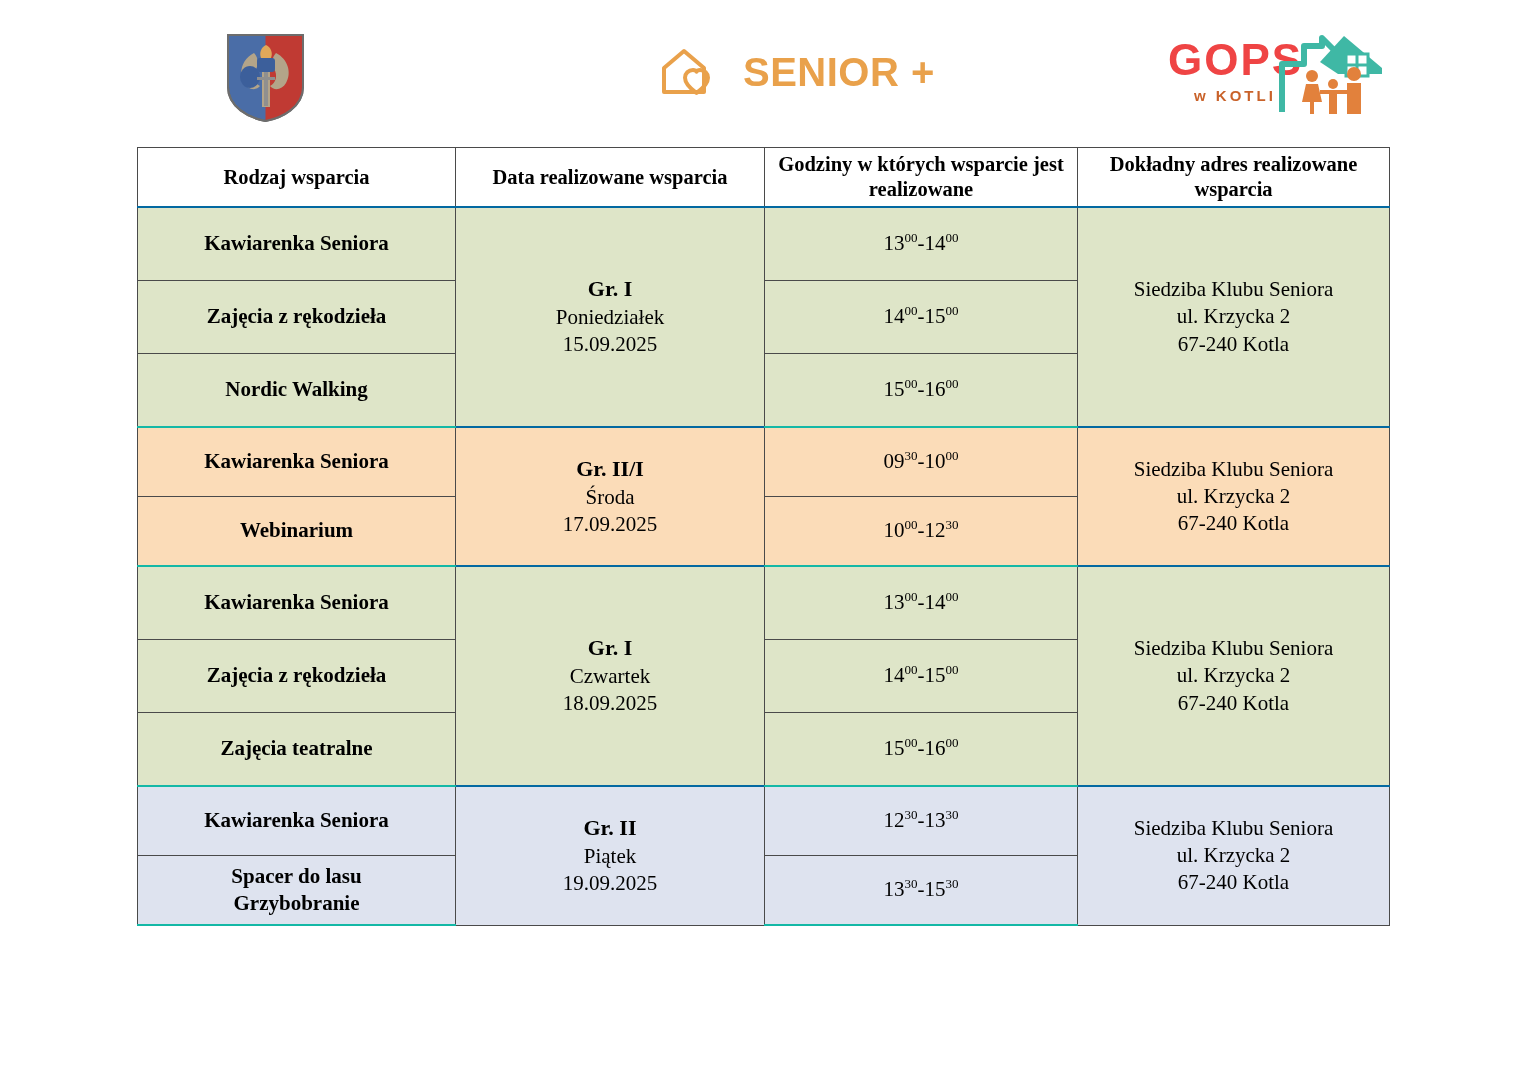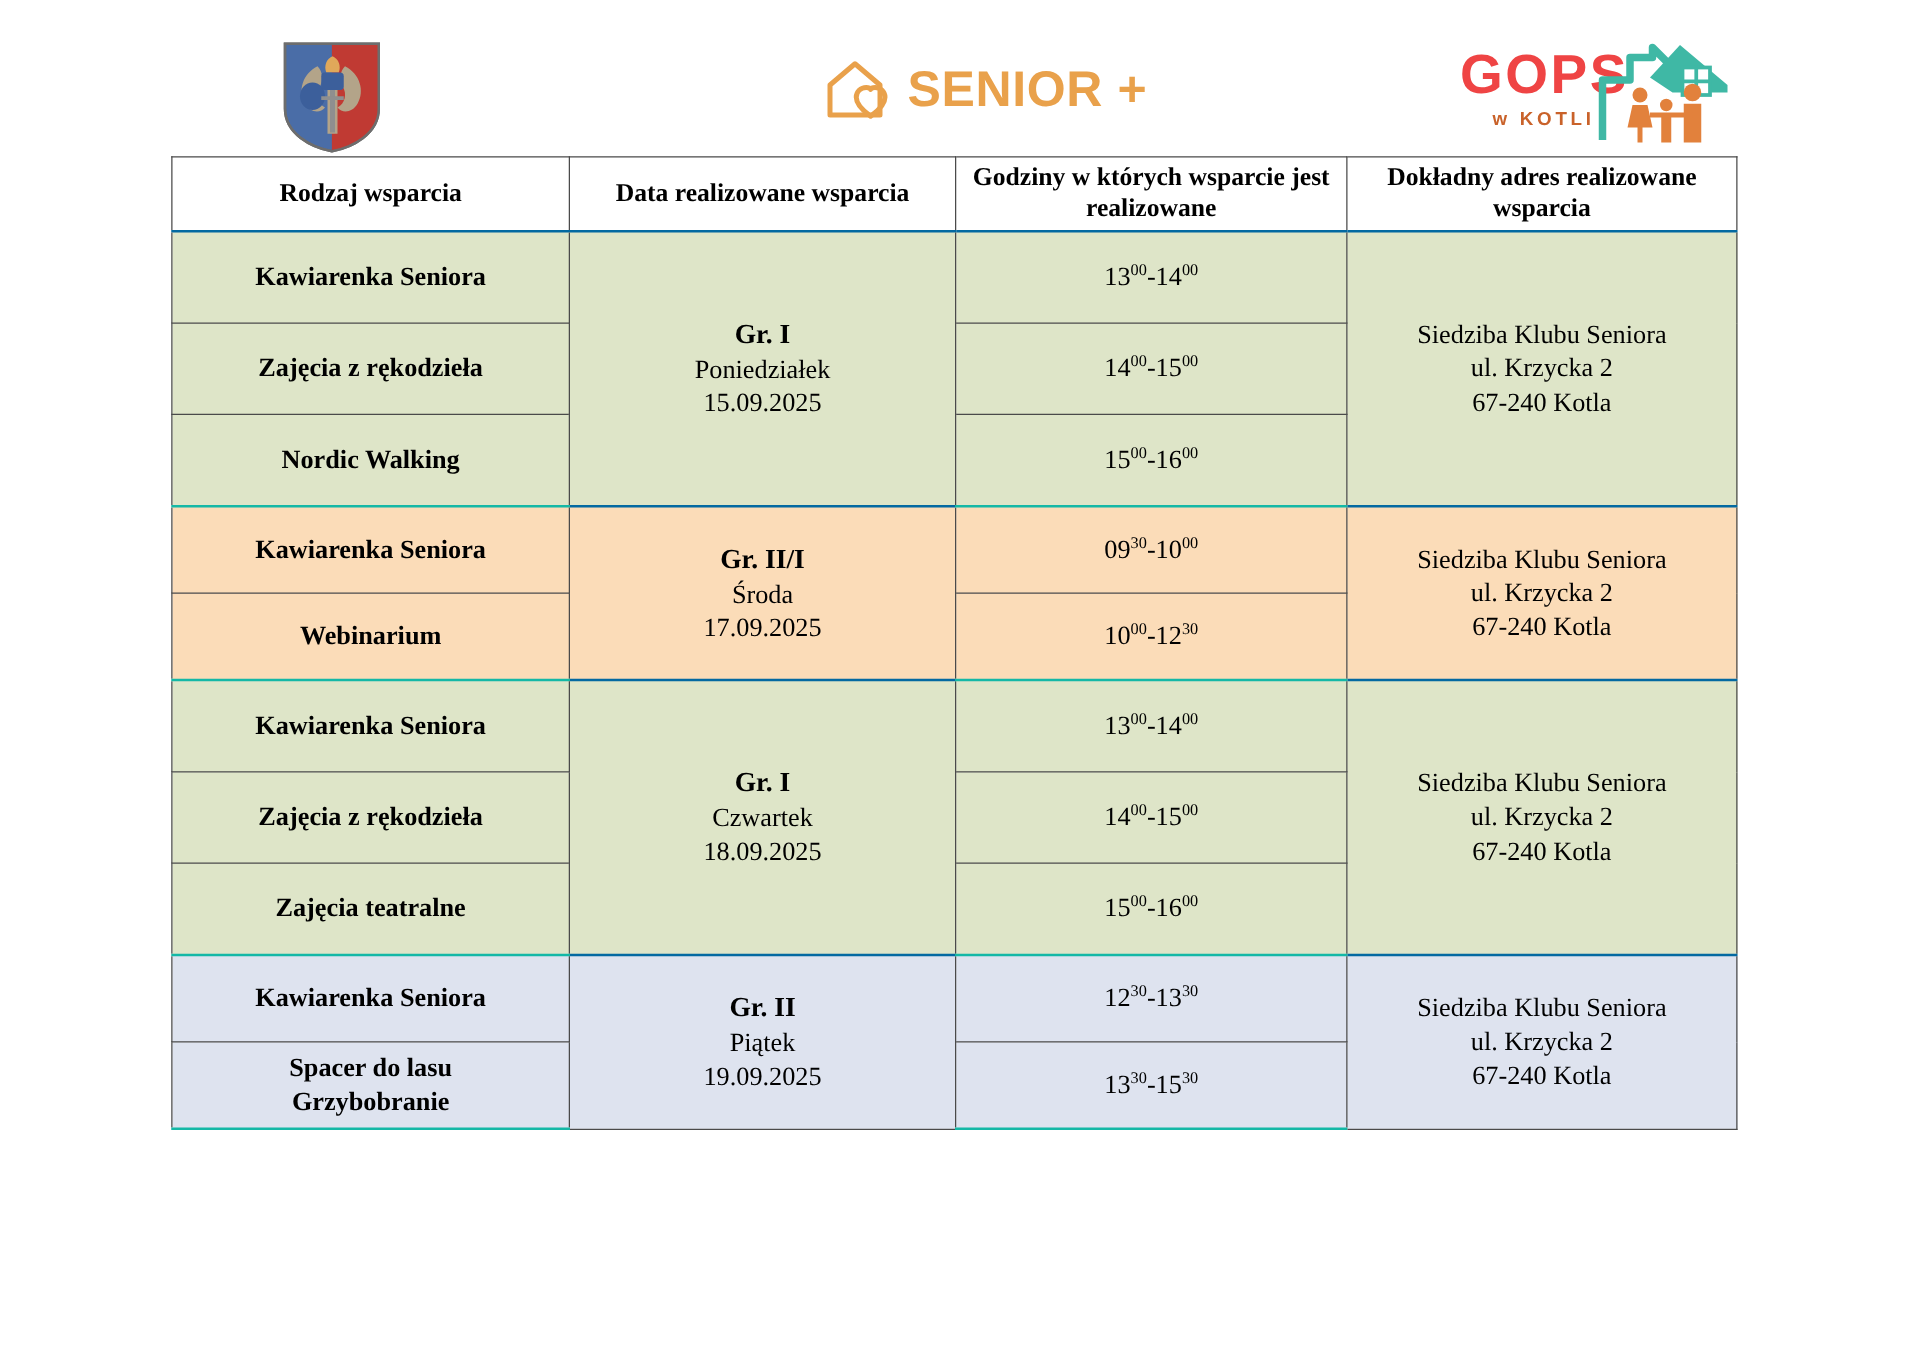--- a/index.html
+++ b/index.html
@@ -36,21 +36,21 @@
   }
 
   
   .senior-logo {
     position: absolute;
     left: 660px;
     top: 44px;
     height: 56px;
     display: flex;
     align-items: center;
-    gap: 10px;
+    gap: 27px;
   }
   .senior-mark { width: 56px; height: 52px; display:block; }
   .senior-text {
     font-family: "Liberation Sans", "DejaVu Sans", sans-serif;
     font-size: 40px;
     font-weight: bold;
     color: #E9A14B;
     letter-spacing: 0.5px;
     line-height: 1;
     white-space: nowrap;
@@ -91,21 +91,21 @@
     left: 108px;
     top: 0;
     width: 110px;
     height: 92px;
   }
 
   
   .schedule {
     position: absolute;
     left: 137px;
-    top: 125px;
+    top: 147px;
     width: 1252px;
     border-collapse: collapse;
     table-layout: fixed;
   }
   .schedule col.c1 { width: 318px; }
   .schedule col.c2 { width: 309px; }
   .schedule col.c3 { width: 313px; }
   .schedule col.c4 { width: 312px; }
 
   .schedule th, .schedule td {

